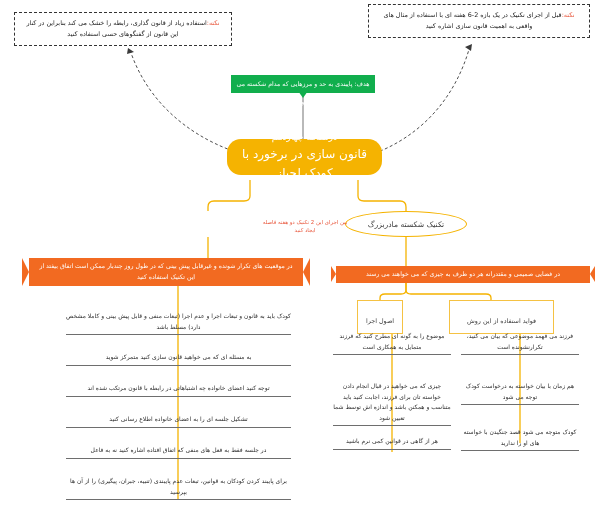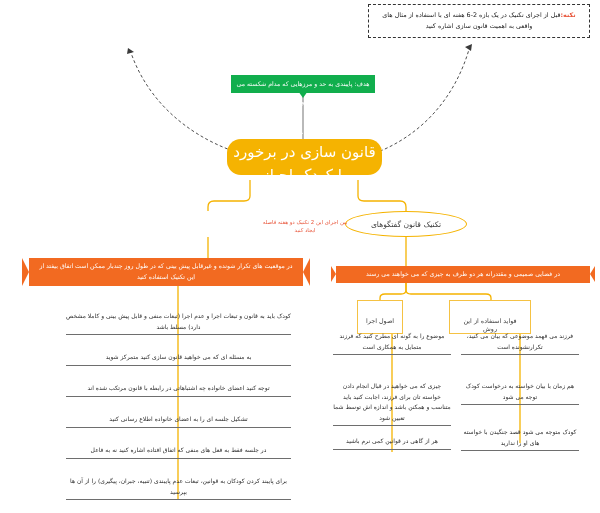--- a/index.html
+++ b/index.html
@@ -17,40 +17,40 @@
     position:absolute;
     border:1px dashed #333;
     background:#fff;
     font-size:6.4px;
     line-height:1.75;
     color:#222;
     text-align:center;
     padding:5px 7px;
     box-sizing:border-box;
   }
-  .note .tag{color:#e8553a;font-weight:bold;}
+  .note .tag{color:#e8553a;}
   #note-left{left:14px;top:12px;width:218px;}
   #note-right{left:368px;top:4px;width:222px;}
 
   .goal{
     position:absolute;left:231px;top:75px;width:144px;height:18px;
     background:#11ae4d;color:#ffffff;
     font-size:6.2px;line-height:18px;text-align:center;
     box-sizing:border-box;
   }
 
   .root{
     position:absolute;left:227px;top:139px;width:155px;height:36px;
     background:#f5b301;border-radius:14px;
     color:#ffffff;text-align:center;
     font-size:9px;line-height:1.55;
     display:flex;flex-direction:column;justify-content:center;
     box-sizing:border-box;
   }
-  .root .l2{font-size:15px;}
+  .root .l2{font-size:12px;}
 
   .ellipse{
     position:absolute;border:1.6px solid #f5b301;border-radius:50%;
     background:#ffffff;color:#3b3b3b;
     font-size:7.6px;text-align:center;
     display:flex;align-items:center;justify-content:center;
     box-sizing:border-box;
   }
   #tech-left{left:156px;top:211px;width:104px;height:26px;}
   #tech-right{left:345px;top:211px;width:122px;height:26px;}
@@ -77,21 +77,21 @@
   #banner-left::after{left:-7px;border-left:7px solid #f26a21;}
   #banner-right::before{right:-5px;border-top-width:8.5px;border-bottom-width:8.5px;border-right:5px solid #f26a21;}
   #banner-right::after{left:-5px;border-top-width:8.5px;border-bottom-width:8.5px;border-left:5px solid #f26a21;}
 
   .chip{
     position:absolute;border:1px solid #f5c243;background:#fff;
     color:#3b3b3b;font-size:6.4px;text-align:center;
     padding:16px 6px;box-sizing:border-box;
   }
   #chip-osool{left:357px;top:300px;width:46px;height:13px;}
-  #chip-favaed{left:449px;top:300px;width:82px;height:13px;}
+  #chip-favaed{left:449px;top:300px;width:105px;height:13px;}
 
   .leaf{
     position:absolute;
     color:#2f2f2f;font-size:6px;line-height:1.75;
     text-align:center;
     border-bottom:1.4px solid #6e6e6e;
     padding-bottom:2px;box-sizing:border-box;
   }
   .leaf.thin{border-bottom-width:1px;}
   .col-left .leaf{width:225px;left:66px;}
@@ -139,33 +139,36 @@
     <path d="M406 283 L406 290 Q406 294 411 294 L486 294 Q491 294 491 298 L491 300" fill="none" stroke="#f5b301" stroke-width="1.3"></path>
 
     <path d="M360 315 Q360 321 368 321 Q376 321 378 326 Q381 321 389 321 Q397 321 397 315" fill="none" stroke="#6e6e6e" stroke-width="0.9"></path>
     <path d="M452 315 Q452 321 466 321 Q484 321 488 326 Q492 321 510 321 Q527 321 527 315" fill="none" stroke="#6e6e6e" stroke-width="0.9"></path>
 
     <path d="M392 326 L392 452" fill="none" stroke="#f5b301" stroke-width="1.3"></path>
 
     <path d="M520 326 L520 443" fill="none" stroke="#f5b301" stroke-width="1.3"></path>
   </svg>
 
+  <div class="note" id="note-left">
+    <span class="tag">نکته:</span><span>استفاده زیاد از قانون گذاری، رابطه را خشک می کند بنابراین در کنار این قانون از گفتگوهای حسی استفاده کنید</span>
+  </div>
 
   <div class="note" id="note-right">
     <span class="tag">نکته:</span><span>قبل از اجرای تکنیک در یک بازه 2-6 هفته ای با استفاده از مثال های واقعی به اهمیت قانون سازی اشاره کنید</span>
   </div>
 
   <div class="goal">هدف: پایبندی به حد و مرزهایی که مدام شکسته می شوند</div>
 
   <div class="root">
     <span class="l1">درسنامه چهاردهم</span>
     <span class="l2">قانون سازی در برخورد با کودک لجباز</span>
   </div>
 
-  <div class="ellipse" id="tech-right">تکنیک قانون گفتگوهای</div>
+  <div class="ellipse" id="tech-right">تکنیک شکسته مادربزرگ</div>
 
   <div class="midnote">بین اجرای این 2 تکنیک دو هفته فاصله ایجاد کنید</div>
 
   <div class="banner" id="banner-left">در موقعیت های تکرار شونده و غیرقابل پیش بینی که در طول روز چندبار ممکن است اتفاق بیفتد از این تکنیک استفاده کنید</div>
   <div class="banner" id="banner-right">در فضایی صمیمی و مقتدرانه هر دو طرف به چیزی که می خواهند می رسند</div>
 
   <div class="chip" id="chip-osool">اصول اجرا</div>
   <div class="chip" id="chip-favaed">فواید استفاده از این روش</div>
 
   <div class="col-left">

